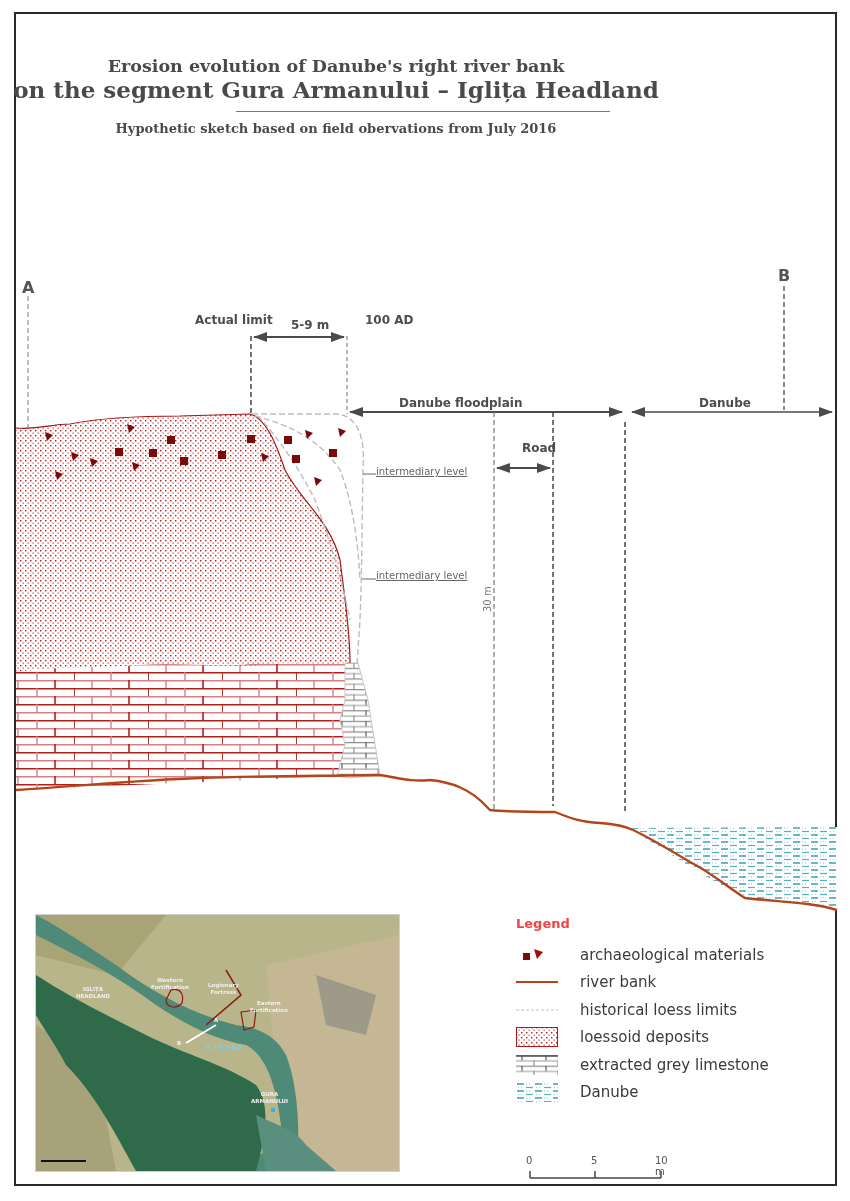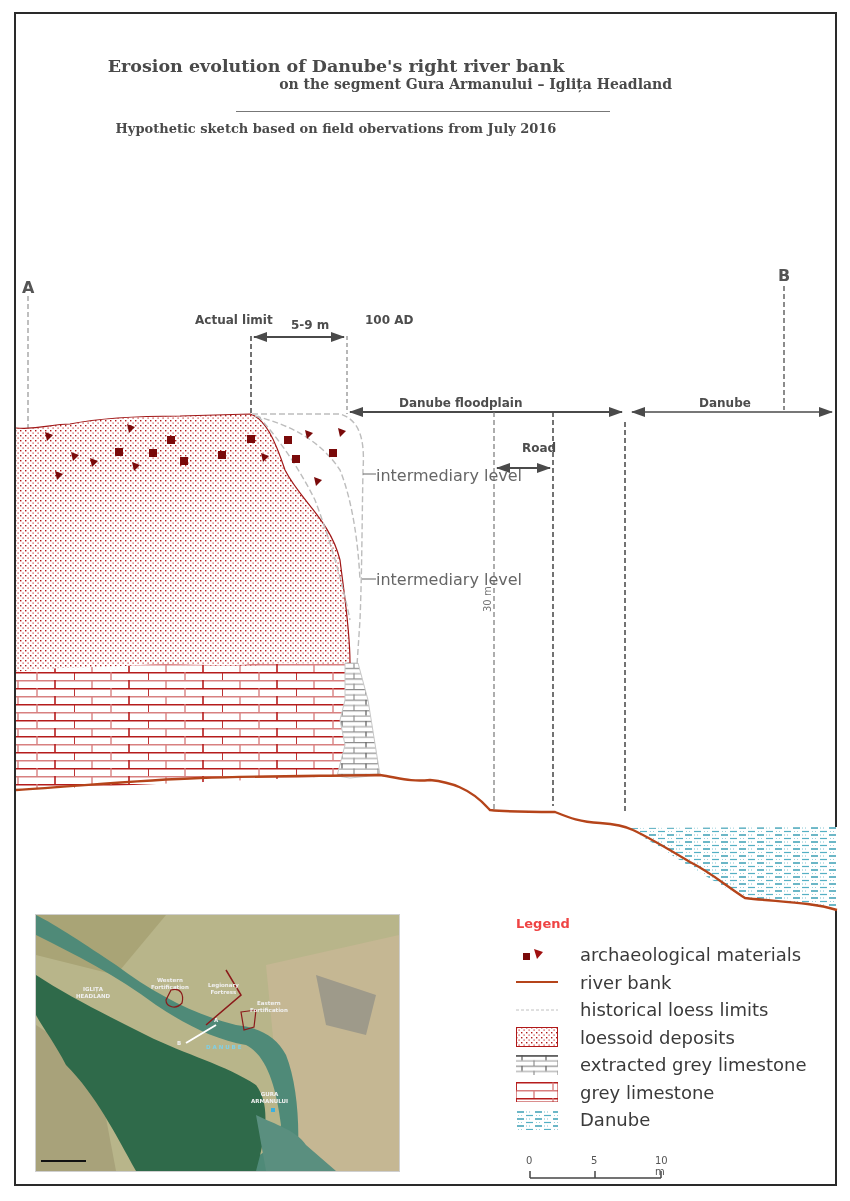--- a/index.html
+++ b/index.html
@@ -1,33 +1,33 @@
 <!DOCTYPE html>
 <html><head>
 <meta charset="utf-8">
 <style>
   html, body { margin:0; padding:0; background:#ffffff; }
   body { width:850px; height:1201px; position:relative; overflow:hidden; font-family:"DejaVu Sans", sans-serif; }
   .frame { position:absolute; left:14px; top:12px; width:823px; height:1174px; border:2px solid #2a2a2a; box-sizing:border-box; }
   .title { position:absolute; left:0; width:672px; text-align:center; font-family:"DejaVu Serif", serif; font-weight:bold; color:#4a4a4a; }
   .t1 { top:56px; font-size:17.5px; }
-  .t2 { top:76px; font-size:14px;text-align:right; }
+  .t2 { top:76px; font-size:23px; }
   .t3 { top:121px; font-size:13px; }
   svg.main { position:absolute; left:0; top:0; }
   .lbl { position:absolute; font-family:"DejaVu Sans", sans-serif; font-weight:bold; color:#4d4d4d; font-size:12px; white-space:nowrap;margin-left:13px; }
-  .lbl-small { position:absolute; font-family:"DejaVu Sans", sans-serif; color:#666; font-size:16px; white-space:nowrap; }
+  .lbl-small { position:absolute; font-family:"DejaVu Sans", sans-serif; color:#666; font-size:10px; white-space:nowrap;text-decoration:underline; }
   .letter { position:absolute; font-family:"DejaVu Sans", sans-serif; font-weight:bold; color:#555; font-size:16px; }
   .vert { position:absolute; font-family:"DejaVu Sans", sans-serif; color:#777; font-size:10px; transform:rotate(-90deg); transform-origin:left top; white-space:nowrap; }
   .map { position:absolute; left:35px; top:914px; width:363px; height:256px; border:1px solid #cfcfcf; overflow:hidden; }
   .map-lbl { position:absolute; font-family:"DejaVu Sans", sans-serif; font-size:5.5px; color:#f0f0f0; text-align:center; line-height:7px; font-weight:bold; }
   .legend { position:absolute; left:516px; top:916px; }
   .legend-title { font-family:"DejaVu Sans", sans-serif; font-weight:bold; color:#ef4444; font-size:13px; margin-bottom:10px; }
   .legend-item { position:relative; height:27.5px; display:flex; align-items:center; }
   .legend-swatch { width:42px; height:20px; margin-right:22px; flex:none; position:relative; }
-  .legend-label { font-family:"DejaVu Sans", sans-serif; font-size:18px; color:#3a3a3a; }
+  .legend-label { font-family:"DejaVu Sans", sans-serif; font-size:15px; color:#3a3a3a; }
   .scalebar { position:absolute; left:520px; top:1155px; }
   .scale-txt { position:absolute; font-family:"DejaVu Sans", sans-serif; font-size:10px; color:#555; }
 </style>
 </head>
 <body>
 
 <div class="frame"></div>
 
 <div class="title t1">Erosion evolution of Danube's right river bank</div>
 <div class="title t2">on the segment Gura Armanului – Iglița Headland</div>
@@ -213,28 +213,20 @@
       <svg width="42" height="20">
           <rect x="0" y="0" width="42" height="20" fill="url(#brickgrey)"></rect>
           <line x1="0" y1="1" x2="42" y2="1" stroke="#555" stroke-width="1.5"></line>
         </svg>
     </div>
     <span class="legend-label">extracted grey limestone</span>
   </div>
   <div class="legend-item">
     <div class="legend-swatch">
       <svg width="42" height="20">
-          <rect x="0" y="0" width="42" height="20" fill="url(#brickred)" stroke="#b51c1c"></rect>
-        </svg>
-    </div>
-    <span class="legend-label">grey limestone</span>
-  </div>
-  <div class="legend-item">
-    <div class="legend-swatch">
-      <svg width="42" height="20">
           <rect x="0" y="0" width="42" height="20" fill="url(#water)"></rect>
         </svg>
     </div>
     <span class="legend-label">Danube</span>
   </div>
 </div>
 
 <div class="scalebar">
   <span class="scale-txt" style="left:6px;top:0px;">0</span>
   <span class="scale-txt" style="left:71px;top:0px;">5</span>

